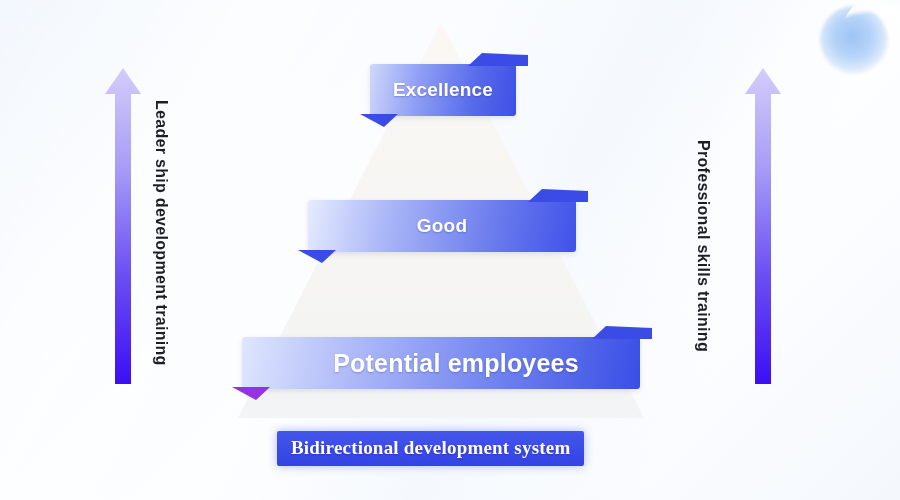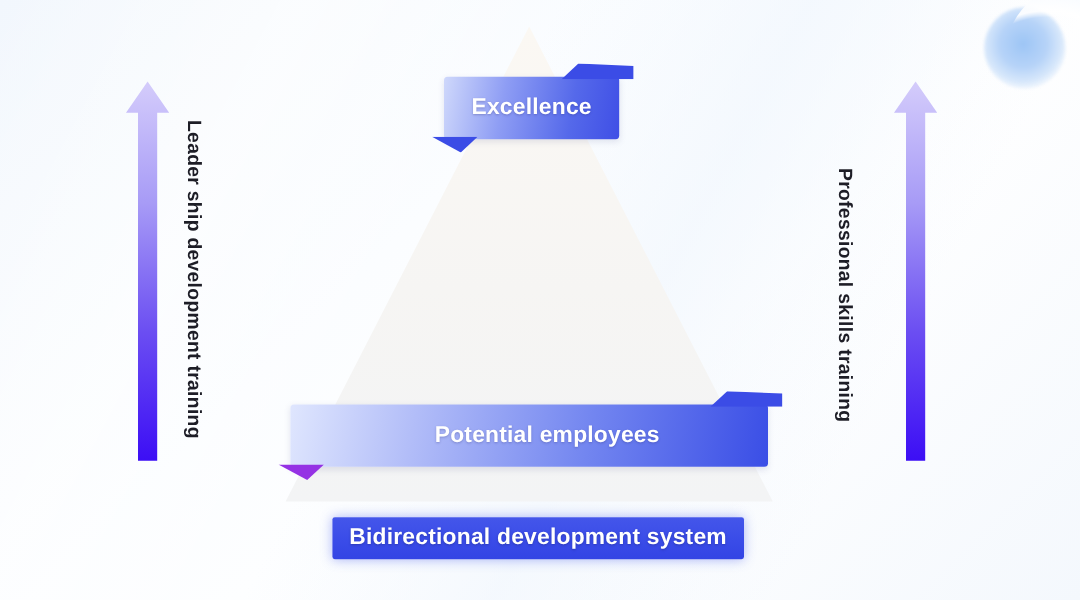--- a/index.html
+++ b/index.html
@@ -119,21 +119,21 @@
             background: linear-gradient(100deg, #e6ebfe 0%, #a9b6f7 30%, #6f80ee 66%, #3f52e8 100%); }
   .band-4 { left: 275px; top: 268px; width: 336px;
             background: linear-gradient(100deg, #f2dffc 0%, #dcaaf5 28%, #bd74ee 64%, #a64ae9 100%); }
   .band-5 { left: 242px; top: 337px; width: 398px;
             background: linear-gradient(100deg, #dfe6fe 0%, #b2bdf8 26%, #7386f0 62%, #3a4ee6 100%); }
 
   .fs-1 { font-size: 19px; }
   .fs-2 { font-size: 19px; }
   .fs-3 { font-size: 19px; }
   .fs-4 { font-size: 19px; }
-  .fs-5 { font-size: 19px; padding-left: 30px; }
+  .fs-5 { font-size: 25px; padding-left: 30px; }
 
   
   .side-arrow {
     position: absolute;
     width: 38px;
     height: 320px;
   }
   .side-arrow svg { display: block; }
   .arrow-left  { left: 104px; top: 66px; }
   .arrow-right { left: 744px; top: 66px; }
@@ -153,20 +153,21 @@
 
   
   .bottom-chip {
     position: absolute;
     left: 277px;
     top: 431px;
     padding: 6px 14px 7px 14px;
     background: linear-gradient(180deg, #4456ea 0%, #3a4ce8 55%, #3344e4 100%);
     border-radius: 2px;
     box-shadow: 0 0 10px rgba(70, 90, 235, 0.42);
+    font-family: Liberation Serif, serif;
   }
   .bottom-chip span {
     display: block;
     color: #ffffff;
     font-weight: bold;
     font-size: 19px;
     letter-spacing: 0.2px;
     white-space: nowrap;
     text-shadow: 0 1px 2px rgba(20,25,90,0.35);
   }
@@ -201,20 +202,33 @@
     </div>
     <div class="fold-bl">
       <svg width="38" height="13" viewBox="0 0 38 13">
           <polygon points="0,0 38,0 24,13" fill="#3b4ce6"></polygon>
         </svg>
     </div>
     <div class="band-label fs-1">Excellence</div>
   </div>
 
 
+  <div class="band band-3">
+    <div class="fold-tr">
+      <svg width="60" height="13" viewBox="0 0 60 13">
+          <polygon points="0,13 14,0 60,2 60,13" fill="#3b4ce6"></polygon>
+        </svg>
+    </div>
+    <div class="fold-bl">
+      <svg width="38" height="13" viewBox="0 0 38 13">
+          <polygon points="0,0 38,0 24,13" fill="#3b4ce6"></polygon>
+        </svg>
+    </div>
+    <div class="band-label fs-3">Good</div>
+  </div>
 
 
   <div class="band band-5">
     <div class="fold-tr">
       <svg width="60" height="13" viewBox="0 0 60 13">
           <polygon points="0,13 14,0 60,2 60,13" fill="#3b4ce6"></polygon>
         </svg>
     </div>
     <div class="fold-bl">
       <svg width="38" height="13" viewBox="0 0 38 13">

